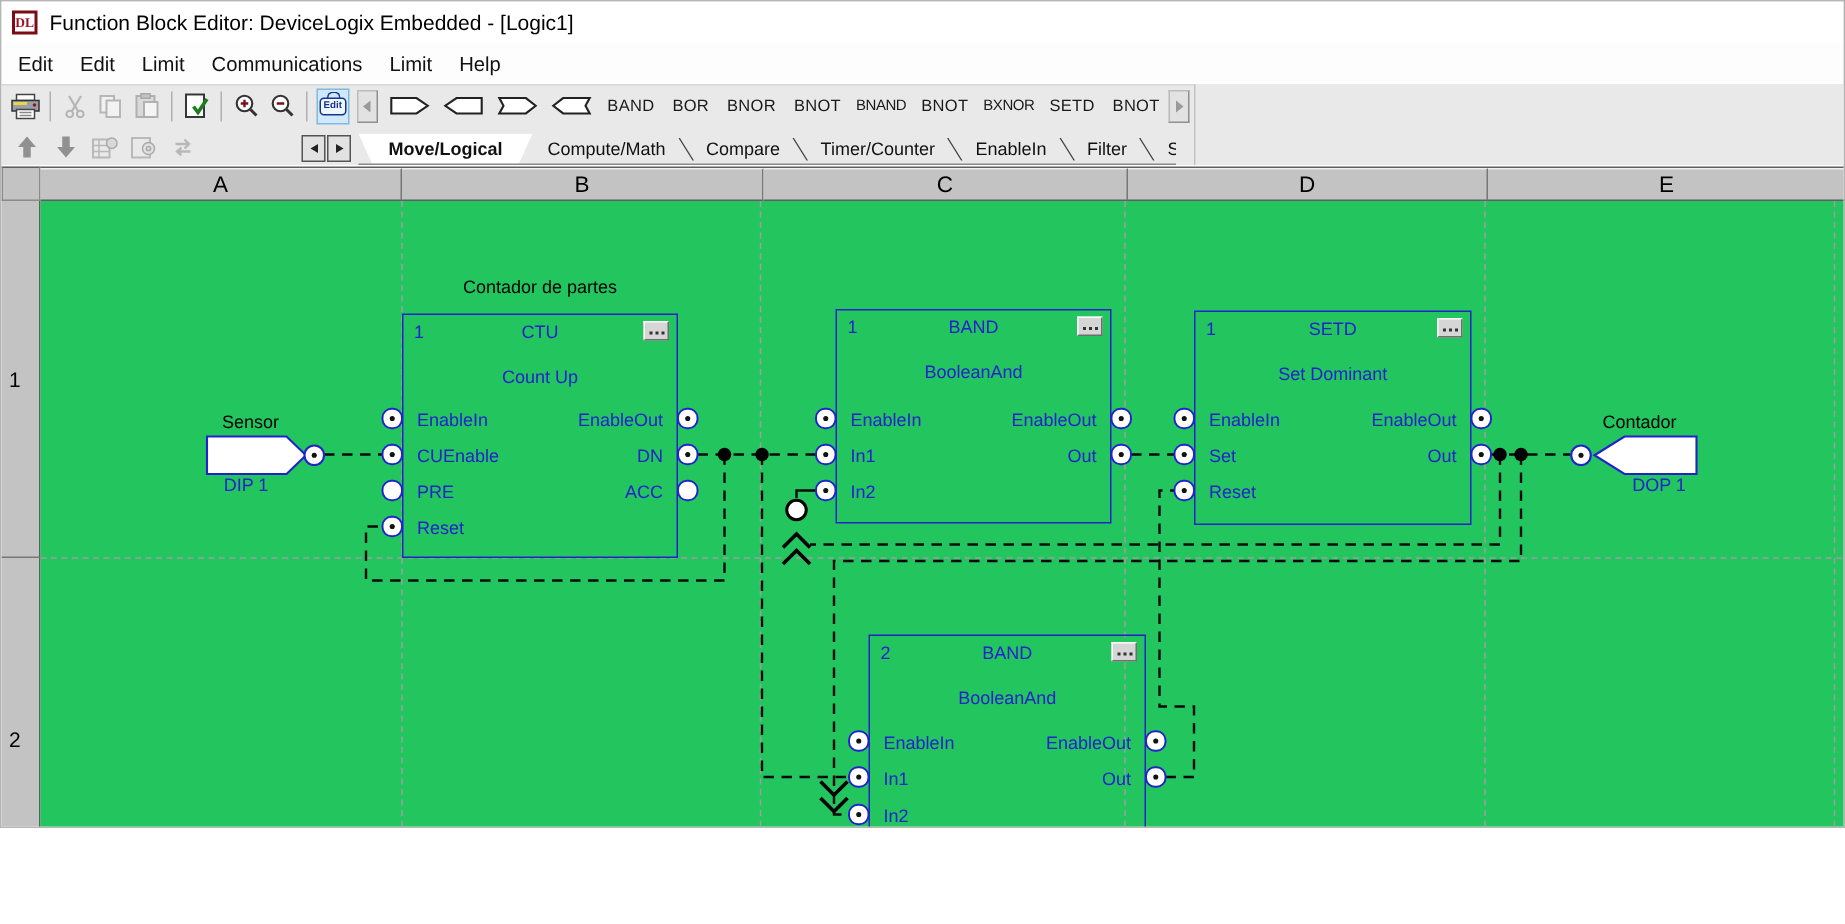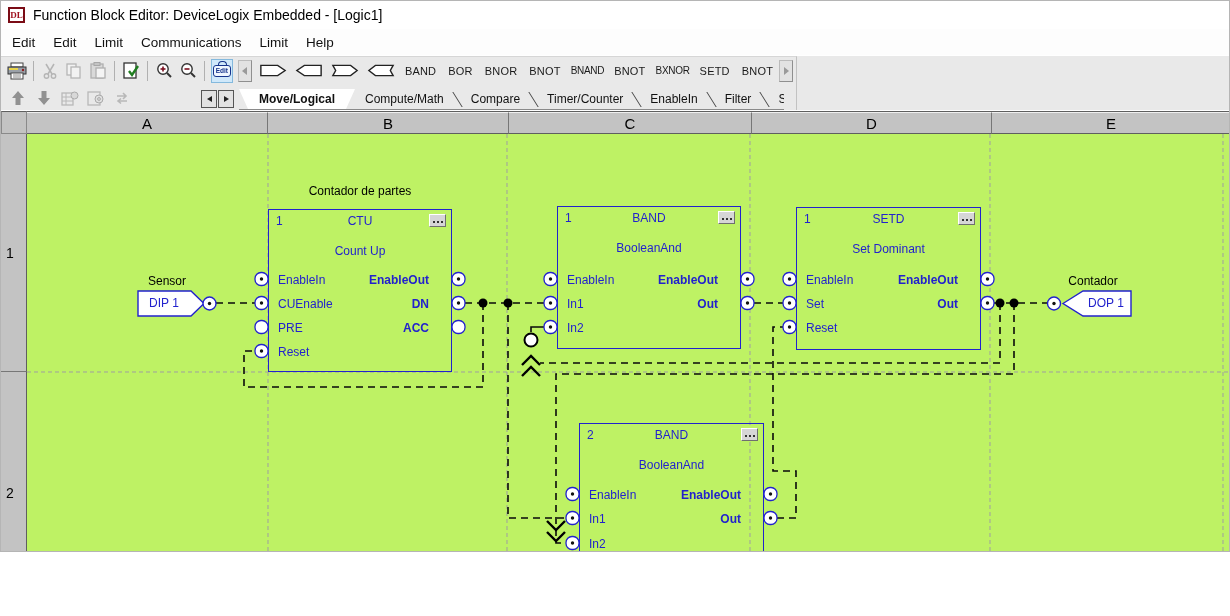--- a/index.html
+++ b/index.html
@@ -43,42 +43,42 @@
   .tabdiv{width:1px; height:15px; background:#444; transform:skewX(32deg); flex:0 0 1px; margin:0 3px 2px 3px;}
 
   
   .corner{position:absolute; left:0; top:110px; width:26px; height:23px; background:var(--hdr); border:1px solid #8a8a8a; border-top:1px solid #5f5f5f;}
   .colheaders{position:absolute; left:26px; top:110px; height:23px; display:flex; border-top:1px solid #5f5f5f;}
   .colcell{background:var(--hdr); border-right:1px solid #777; border-bottom:1px solid #5f5f5f; border-top:1px solid #efefef; color:#000; font-size:15px; display:flex; align-items:center; justify-content:center;}
   .rowheaders{position:absolute; left:0; top:133px; width:26px;}
   .rowcell{background:var(--hdr); border-right:1px solid #5f5f5f; border-bottom:1px solid #777; color:#000; font-size:14px; display:flex; align-items:center; padding-left:5px;}
 
   
-  .canvas{position:absolute; left:26px; top:133px; width:1204px; height:483px; background:#bef264;}
+  .canvas{position:absolute; left:26px; top:133px; width:1204px; height:483px; background:#22c55e;}
   .wires{position:absolute; left:0; top:0;}
   .gridline{stroke:#9f9f9f; stroke-width:1; stroke-dasharray:4 3;}
   .wire{stroke:#0a0a0a; stroke-width:1.6; fill:none; stroke-dasharray:7 5;}
   .wiresolid{stroke:#0a0a0a; stroke-width:1.6; fill:none;}
   .pin{fill:#fff; stroke:var(--blue); stroke-width:1.3;}
   .pindot{fill:#111;}
   .ioshape{fill:#fff; stroke:var(--blue); stroke-width:1.4;}
   .jdot{fill:#000;}
   .conn{stroke:#000; stroke-width:2.4; fill:none;}
   .conncircle{fill:#fff; stroke:#000; stroke-width:2;}
 
   .fblock{position:absolute; border:1.5px solid var(--blue); background:transparent; color:var(--blue); font-size:12px;}
   .bnum{position:absolute; left:7px; top:4px;}
   .btype{position:absolute; left:0; right:0; top:4px; text-align:center;}
   .bmenu{position:absolute; right:5px; top:4px; width:17px; height:13px; background:#d6d6d6; border:1px solid #fff; border-right-color:#6f6f6f; border-bottom-color:#6f6f6f; display:flex; align-items:center; justify-content:center;}
   .dots{width:2px; height:2px; background:#333; box-shadow:4px 0 #333, 8px 0 #333; margin-right:8px; margin-top:3px;}
   .bsub{position:absolute; left:0; right:0; top:34px; text-align:center;}
   .pl{position:absolute; left:9px; white-space:nowrap;}
-  .pr{position:absolute; right:22px; white-space:nowrap;font-weight:bold;}
+  .pr{position:absolute; right:9px; white-space:nowrap;}
   .freelabel{position:absolute; color:#000; font-size:12px; text-align:center;}
-  .iotext{position:absolute; color:var(--blue); font-size:12px; text-align:center;}
+  .iotext{position:absolute; color:var(--blue); font-size:12px; text-align:center;margin-top:20px;}
 
   .icon16{display:block;}
 </style>
 </head>
 <body>
 
 <div class="window">
 
   <div class="titlebar">
     <div class="appicon">DL</div>

